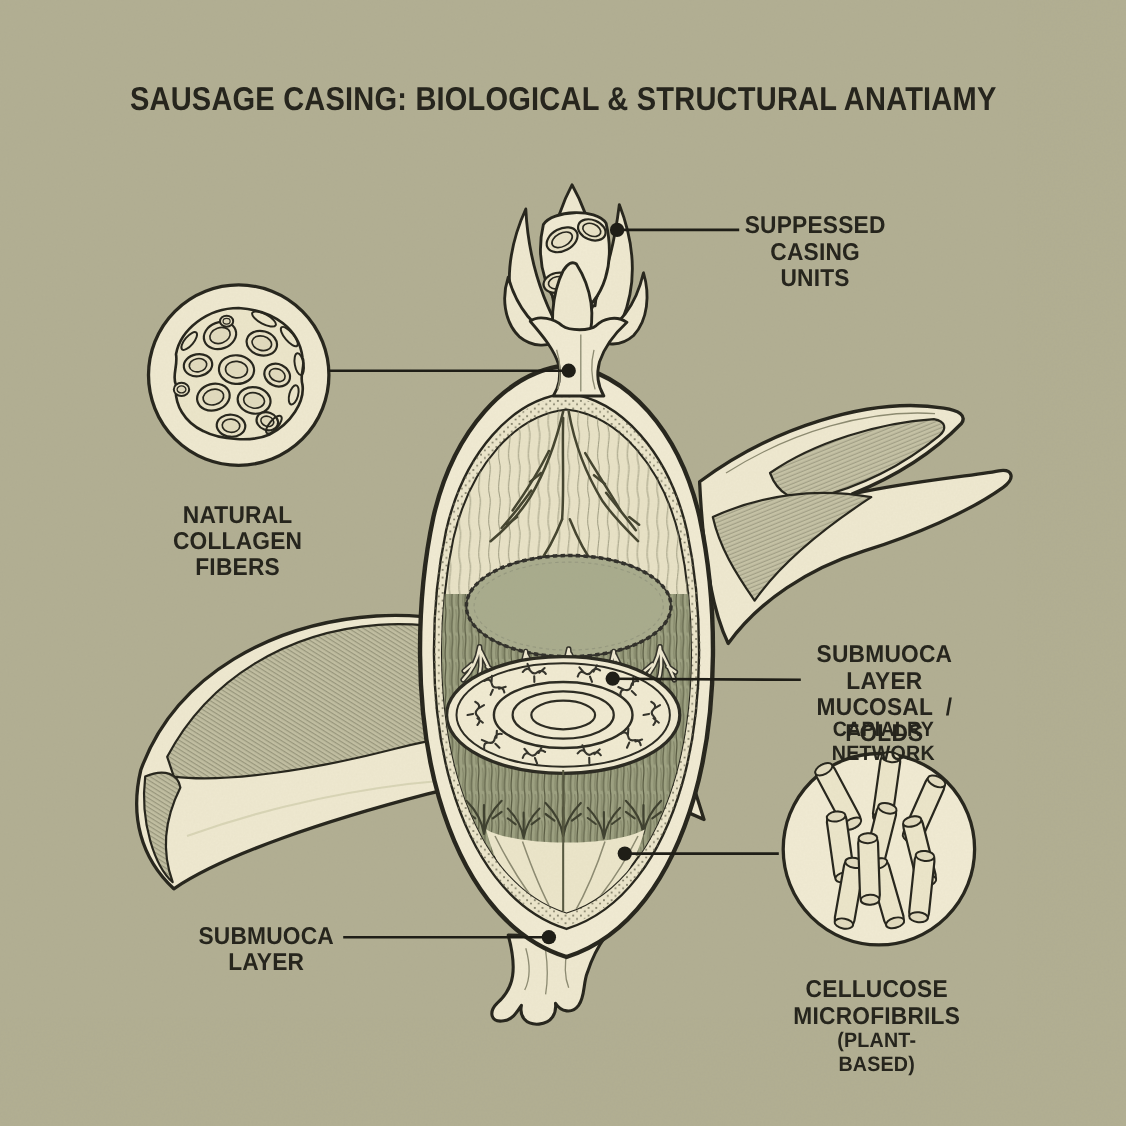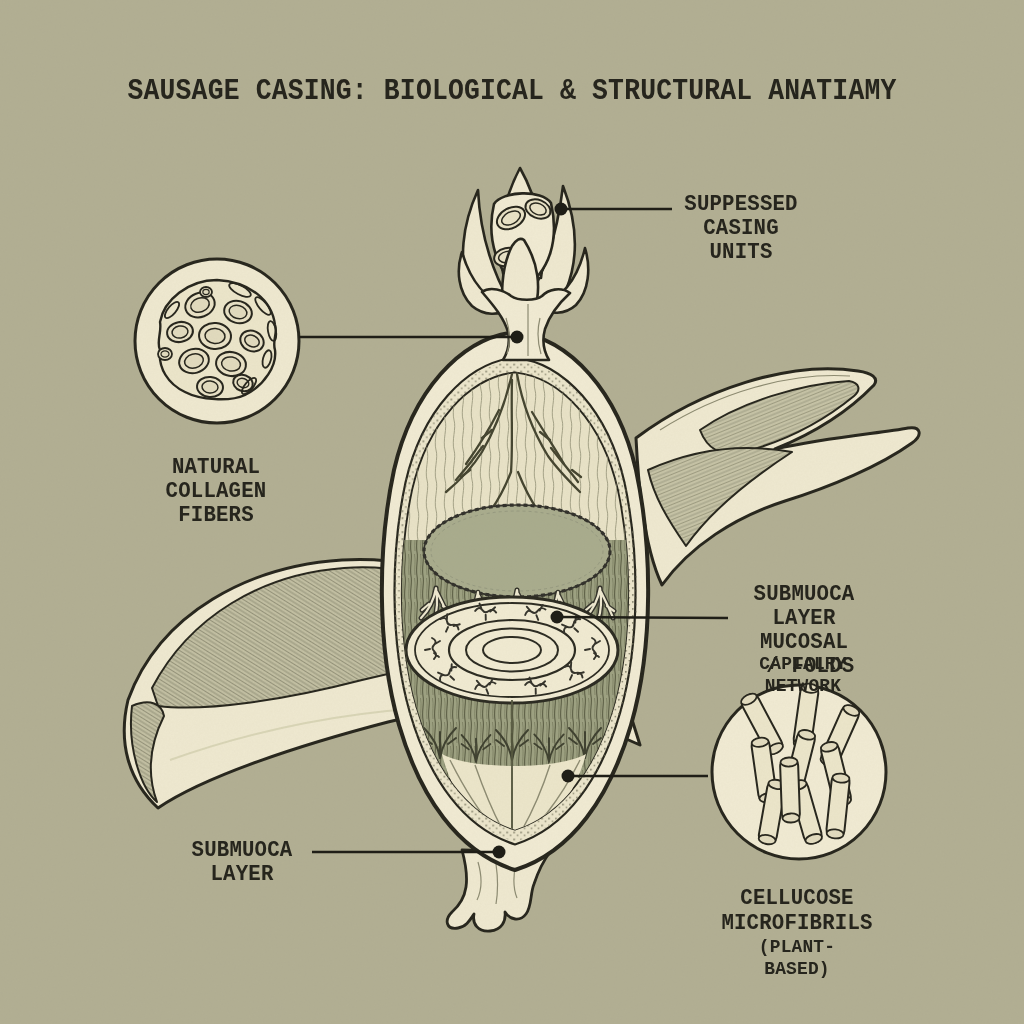--- a/index.html
+++ b/index.html
@@ -1,16 +1,16 @@
 <!DOCTYPE html>
 <html><head>
 <meta charset="utf-8">
 <style>
   html,body{margin:0;padding:0;width:1024px;height:1024px;overflow:hidden;background:#b2af93;}
-  .stage{position:relative;width:868px;height:1024px;font-family:Liberation Mono, monospace;border-radius:20px;}
+  .stage{position:relative;width:868px;height:1024px;font-family:Liberation Sans, sans-serif;border-radius:20px;}
   svg{position:absolute;left:0;top:0;}
   .lbl{
     position:absolute;
     color:#26251d;
     font-weight:bold;
     font-size:22px;
     line-height:24px;
     text-align:center;
     white-space:pre-line;
     letter-spacing:.2px;

